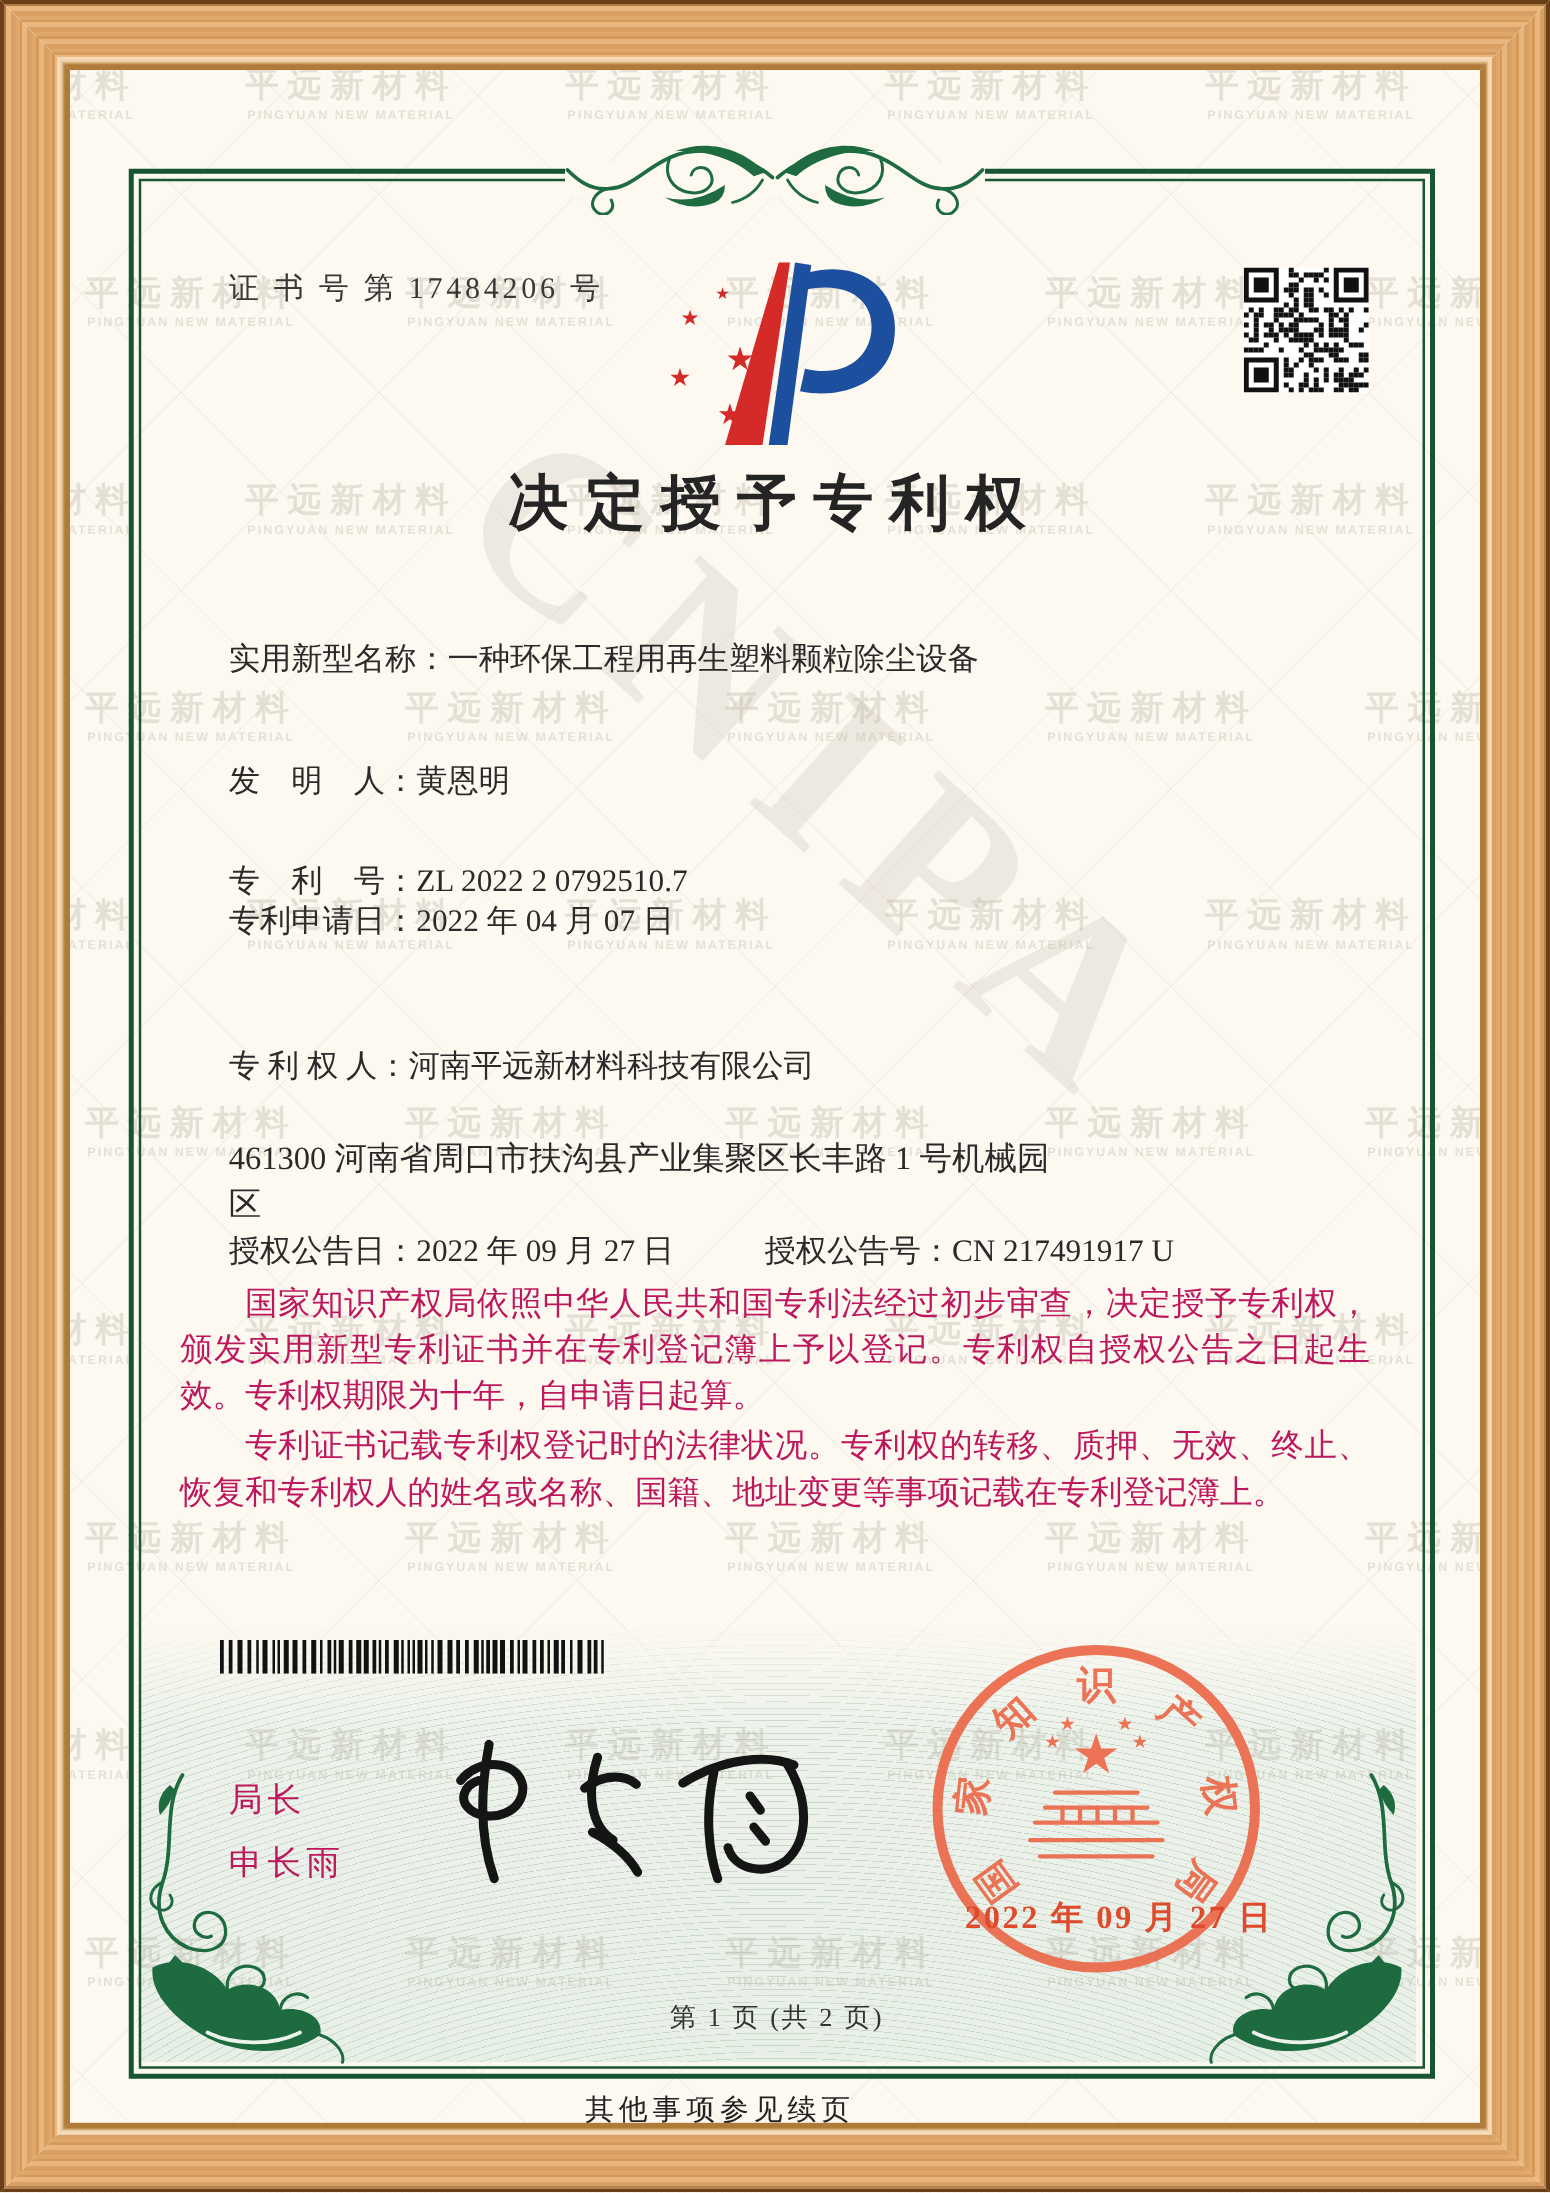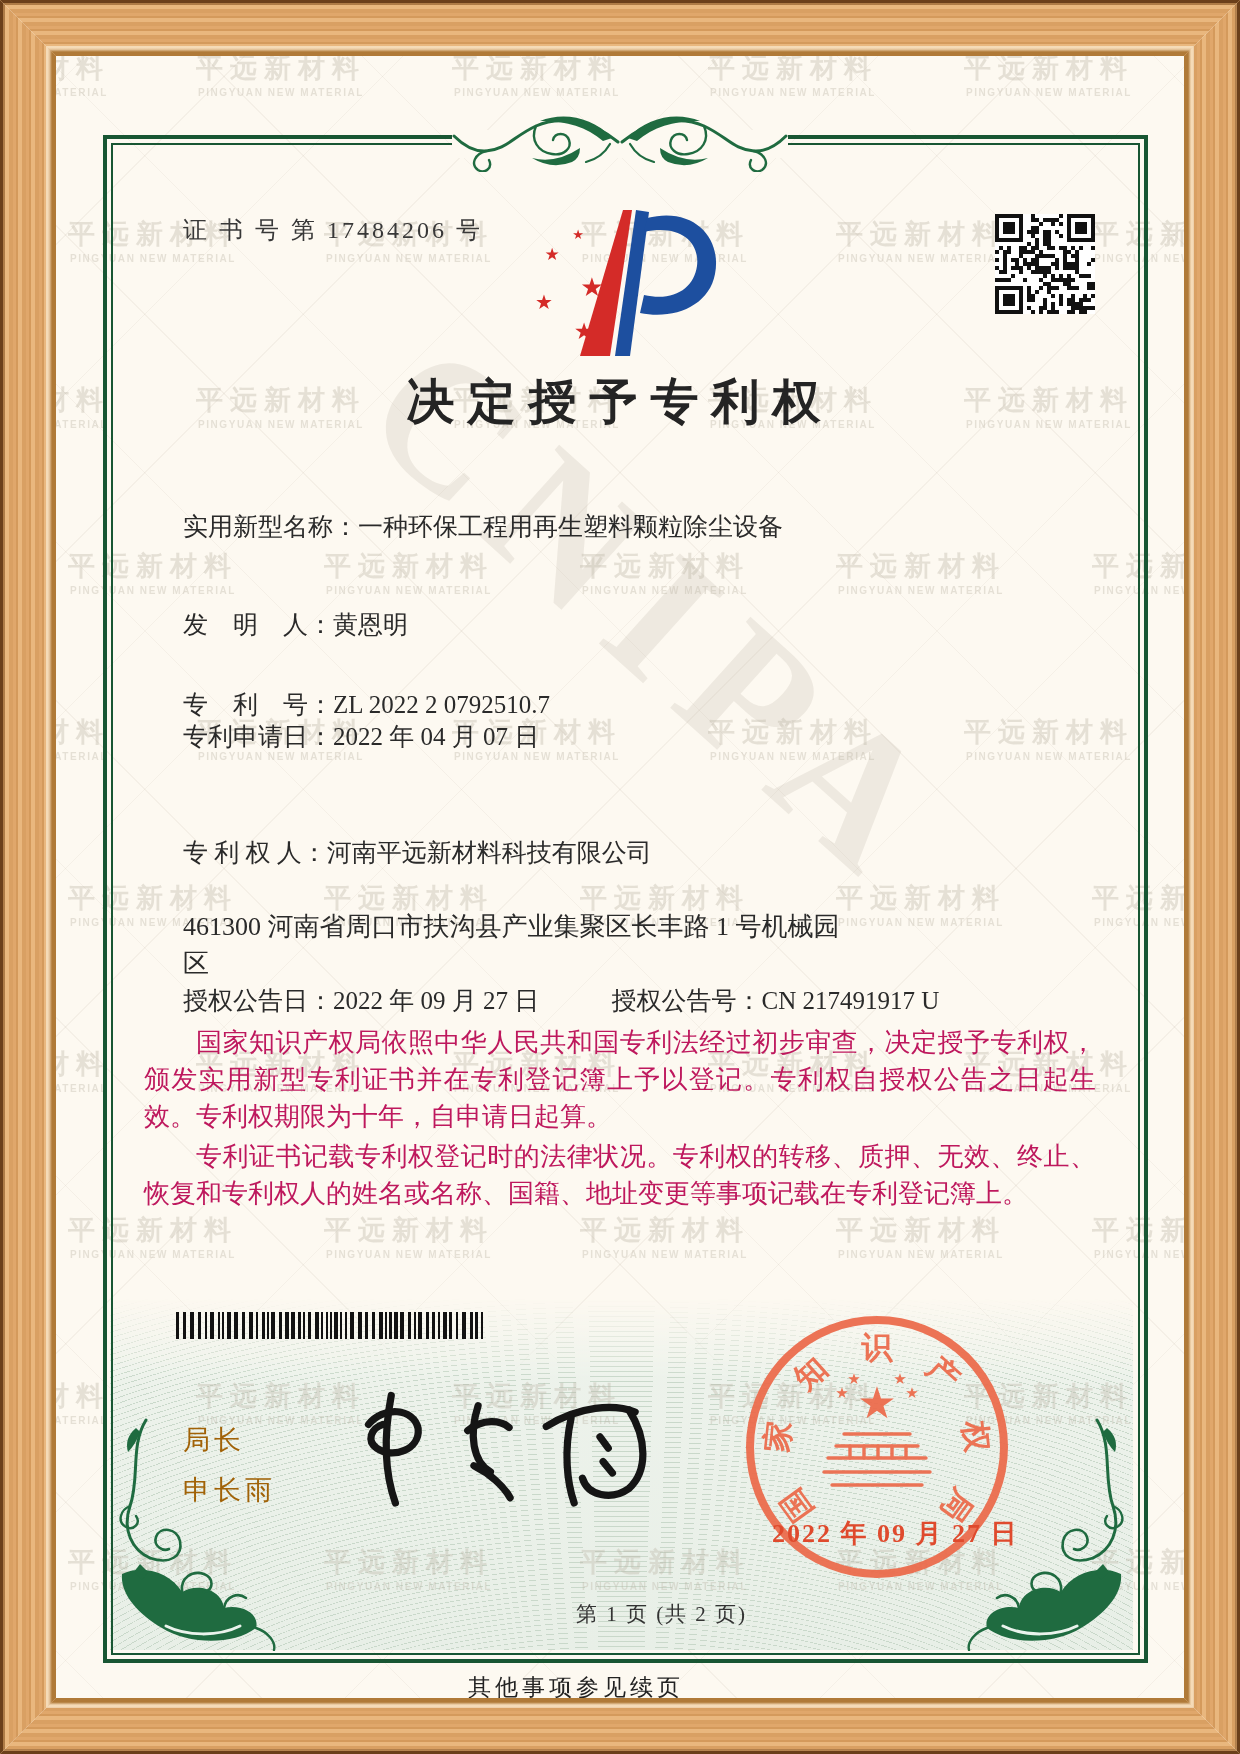--- a/index.html
+++ b/index.html
@@ -57,29 +57,29 @@
   .f0{top:510px;} .f1{top:608px;} .f2{top:688px;text-align:center;} .f3{top:720px;} .f4{top:836px;}
   .f5{top:908px;white-space:normal;display:flex;}
   .f5 .val{display:inline-block;width:660px;font-size:26px;line-height:37px;vertical-align:top;}
   .f6{top:984px;}
   .f6 .pair2{margin-left:66px;}
   .paras{position:absolute;left:144px;top:1024px;width:952px;z-index:4;font-size:26px;
     line-height:37px;text-align:justify;color:#be185d;}
   .paras p{margin:0;text-indent:2em;}
   .paras p + p{margin-top:3px;}
   .barcode{position:absolute;left:176px;top:1312px;width:316px;height:27px;z-index:4;}
-  .signer{position:absolute;left:183px;z-index:4;font-size:27px;color:#a16207;
+  .signer{position:absolute;left:183px;z-index:4;font-size:27px;color:#be185d;
     font-family:"Liberation Sans","DejaVu Sans",sans-serif;letter-spacing:4px;}
   .signer-role{top:1422px;} .signer-name{top:1472px;}
   .signature{position:absolute;left:352px;top:1368px;width:310px;height:150px;z-index:5;}
   .seal{position:absolute;left:732px;top:1302px;width:290px;height:290px;z-index:4;opacity:.93;}
   .seal-date{position:absolute;left:772px;top:1516px;z-index:5;font-size:26px;color:#df4a2d;
     letter-spacing:2px;font-weight:bold;white-space:nowrap;}
   .page-ind{position:absolute;left:103px;top:1600px;width:1037px;z-index:4;text-align:center;
-    font-size:21px;color:#333;letter-spacing:2px;margin-left:40px;}
+    font-size:21px;color:#333;letter-spacing:2px;}
   .footer-note{position:absolute;left:0;top:1672px;width:1152px;z-index:4;text-align:center;
     font-size:23px;color:#222;letter-spacing:4px;}
   .g{stroke:#1f6b40;fill:none;stroke-linecap:round;}
 </style>
 </head>
 <body>
 
 <div class="stage">
 
   <div class="lattice"></div>

